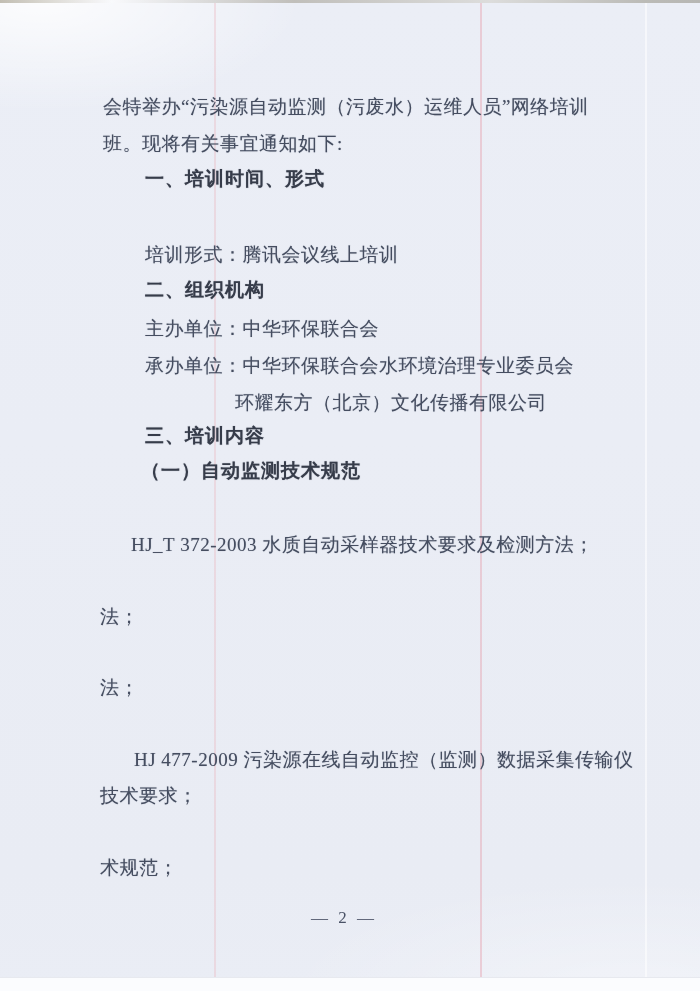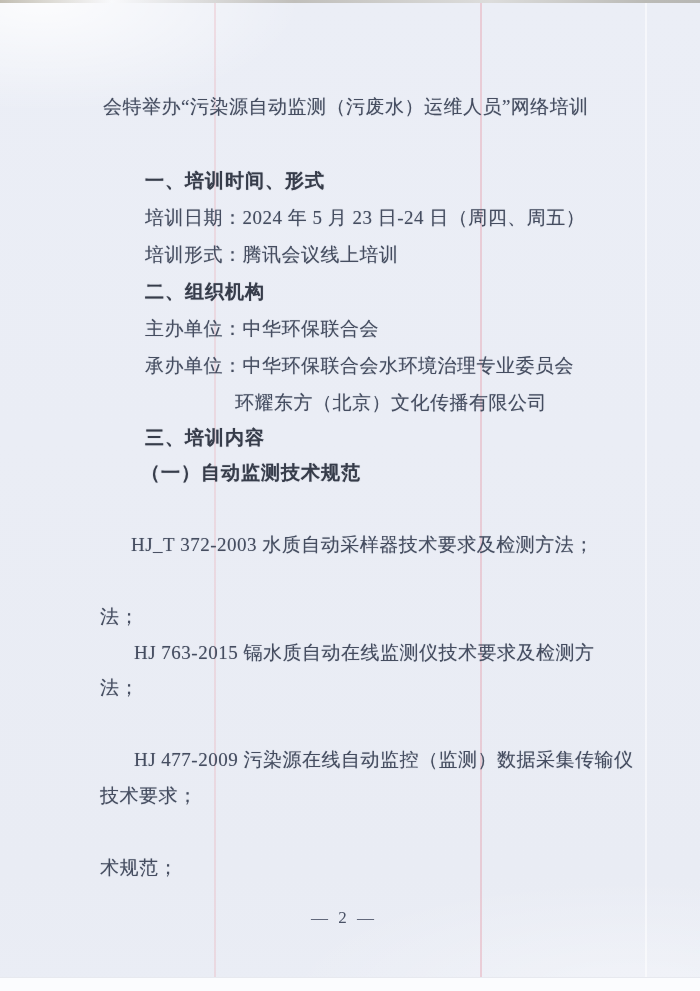--- a/index.html
+++ b/index.html
@@ -29,51 +29,50 @@
     background:#fbfcfe; border-top:1px solid rgba(160,168,188,.22);
   }
   
   .line {
     position:absolute; white-space:nowrap;
     font-size:19px; line-height:1.15; color:#454d60;
     letter-spacing:.5px;
     text-shadow:0 0 1px rgba(67,75,94,.38);
   }
   .hd {
-    font-family:Liberation Sans, sans-serif;
+    font-family:Liberation Mono, monospace;
     font-weight:700; color:#363c4a; letter-spacing:1px;
     text-shadow:0 0 1px rgba(40,45,60,.45);
   }
   .footer {
     position:absolute; top:908px; left:0; width:700px; text-align:center;
     font-size:17px; color:#4a5266; letter-spacing:3px; text-indent:-12px;
   }
 </style>
 </head>
 <body>
 
 <div class="page">
   <div class="edge-top"></div>
   <div class="vline pink1"></div>
   <div class="vline pink2"></div>
   <div class="vline fold"></div>
 
   <div class="line" style="top:96px;  left:103px">会特举办“污染源自动监测（污废水）运维人员”网络培训</div>
+  <div class="line" style="top:133px; left:103px">班。现将有关事宜通知如下:</div>
   <div class="line hd" style="top:170px; left:145px">一、培训时间、形式</div>
-  <div class="line" style="top:207px; left:145px">培训日期：2024 年 5 月 23 日-24 日（周四、周五）</div>
   <div class="line" style="top:244px; left:145px">培训形式：腾讯会议线上培训</div>
   <div class="line hd" style="top:281px; left:145px">二、组织机构</div>
   <div class="line" style="top:355px; left:145px">承办单位：中华环保联合会水环境治理专业委员会</div>
   <div class="line" style="top:318px; left:145px">主办单位：中华环保联合会</div>
   <div class="line" style="top:392px; left:235px">环耀东方（北京）文化传播有限公司</div>
   <div class="line hd" style="top:427px; left:145px">三、培训内容</div>
   <div class="line hd" style="top:462px; left:141px">（一）自动监测技术规范</div>
   <div class="line" style="top:534px; left:131px">HJ_T 372-2003 水质自动采样器技术要求及检测方法；</div>
   <div class="line" style="top:606px; left:100px">法；</div>
-  <div class="line" style="top:642px; left:134px">HJ 763-2015 镉水质自动在线监测仪技术要求及检测方</div>
   <div class="line" style="top:677px; left:100px">法；</div>
   <div class="line" style="top:749px; left:134px">HJ 477-2009 污染源在线自动监控（监测）数据采集传输仪</div>
   <div class="line" style="top:785px; left:100px">技术要求；</div>
   <div class="line" style="top:857px; left:100px">术规范；</div>
 
   <div class="footer">— 2 —</div>
   <div class="edge-bottom"></div>
 </div>
 
 </body></html>

